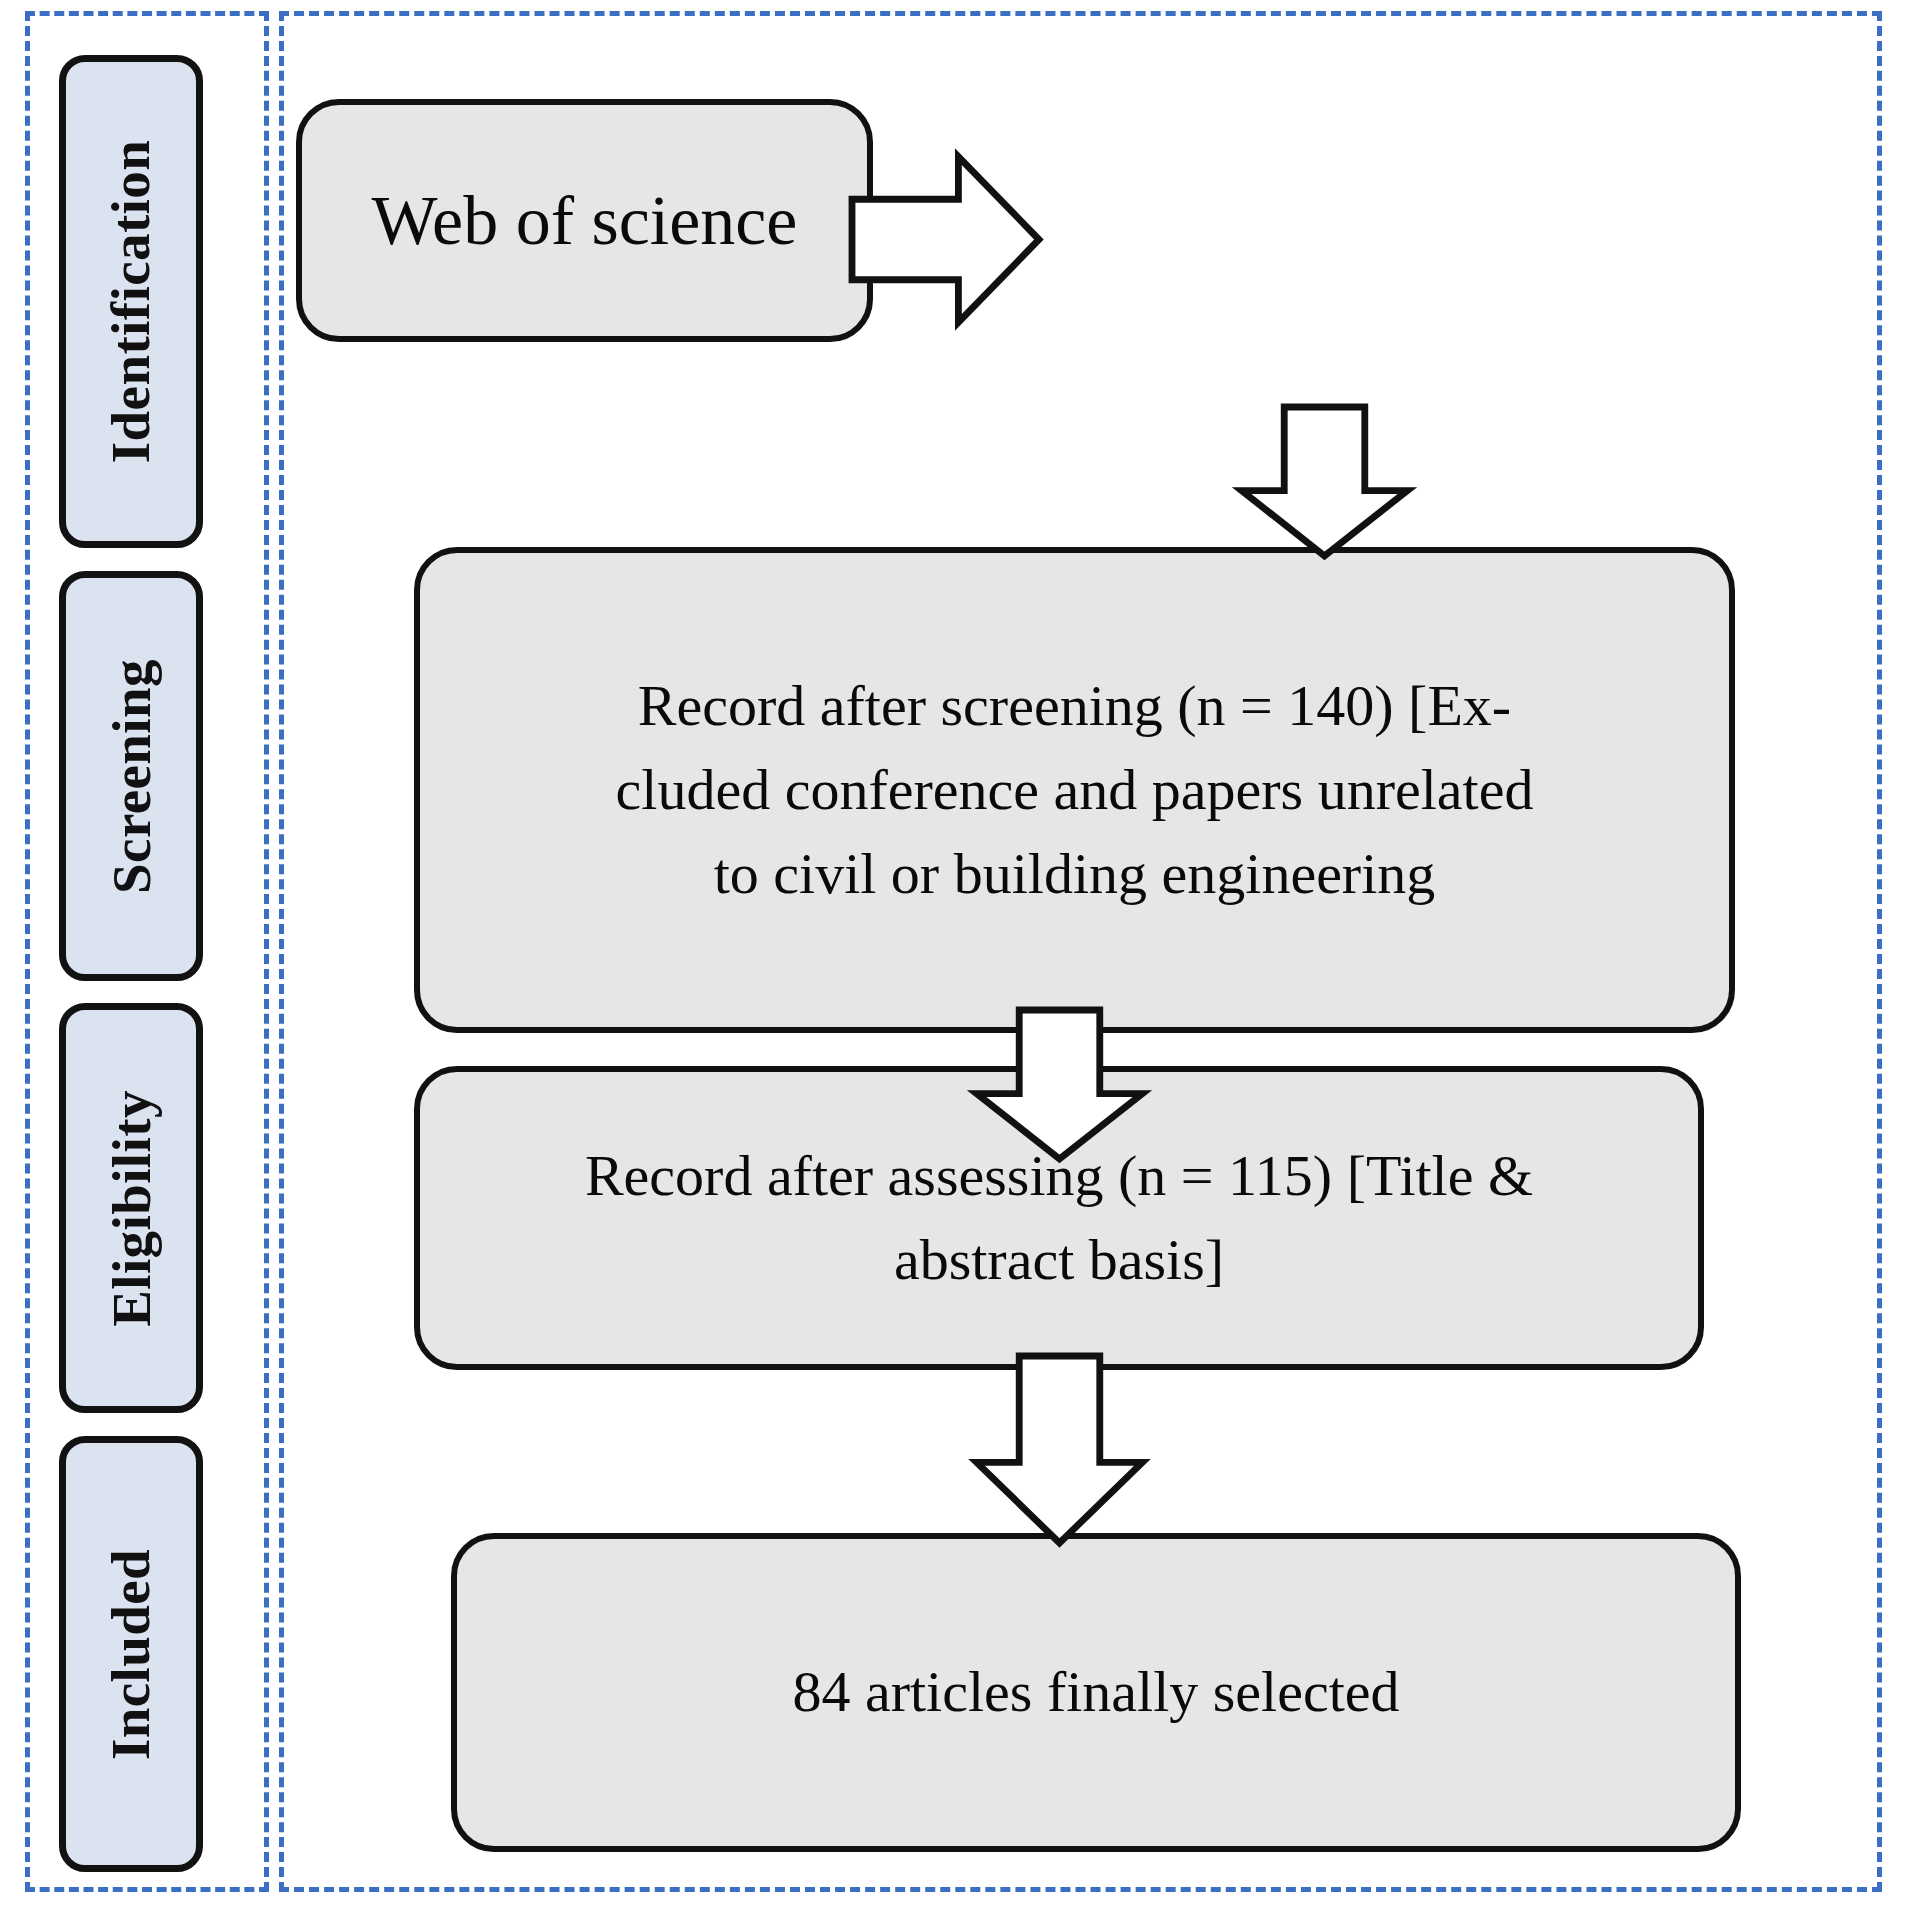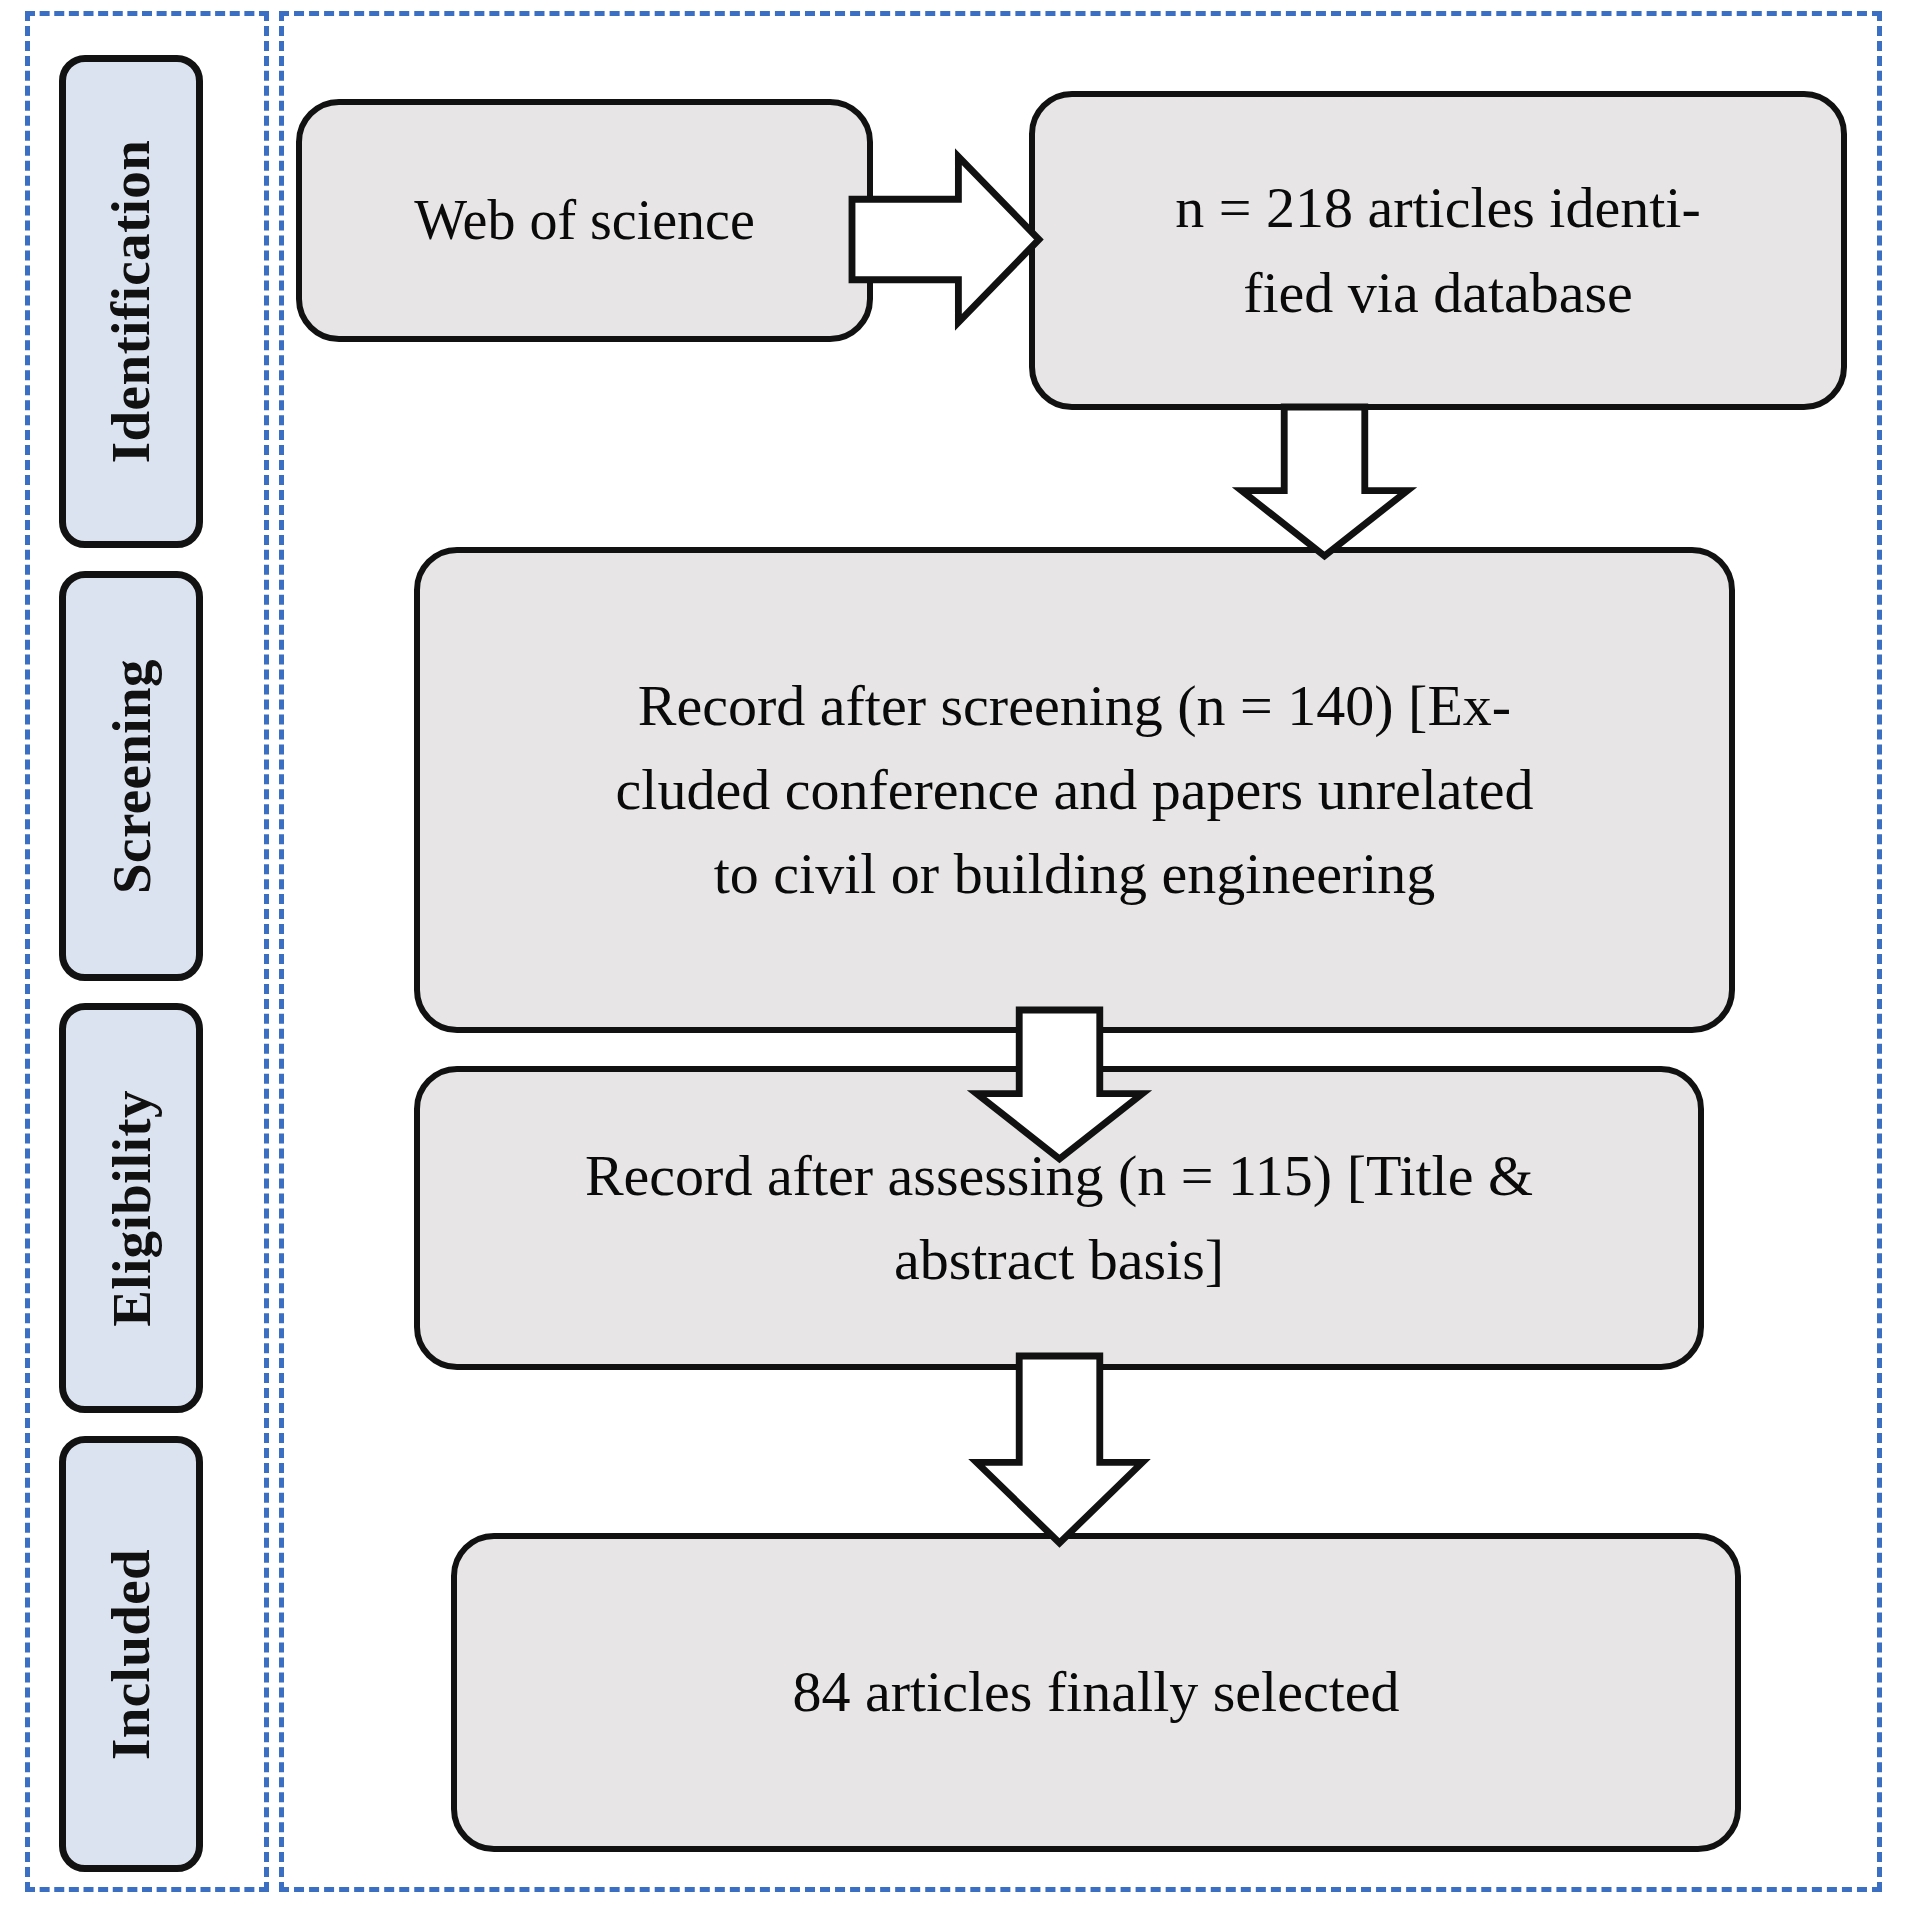--- a/index.html
+++ b/index.html
@@ -67,21 +67,21 @@
     color: #0a0a0a;
     padding: 7.6px 32px;
   }
   .flow-box .box-text {
     font-size: 58px;
     line-height: 1.45;
     white-space: pre-line;
   }
 
   #box-source   { left: 296px;  top: 99px;  width: 577px;  height: 243px; }
-  #box-source .box-text { font-size: 56px; font-family: Liberation Serif, serif; }
+  #box-source .box-text { font-size: 70px; font-family: Liberation Serif, serif; }
 
   #box-identified { left: 1029px; top: 91px; width: 818px; height: 319px; }
   #box-screened   { left: 414px;  top: 547px; width: 1321px; height: 486px; }
   #box-assessed   { left: 414px;  top: 1066px; width: 1290px; height: 304px; }
   #box-included   { left: 414px;  top: 1533px; width: 1290px; height: 319px; margin-left: 37px; }
 
   
   .arrow {
     position: absolute;
     pointer-events: none;
@@ -117,24 +117,20 @@
     <span class="stage-label">Eligibility</span>
   </div>
   <div class="stage-pill" id="stage-3">
     <span class="stage-label">Included</span>
   </div>
 
   <div class="flow-box" id="box-source">
     <span class="box-text">Web of science</span>
   </div>
 
-  <div class="flow-box" id="box-identified">
-    <span class="box-text">n = 218 articles identi-
-fied via database</span>
-  </div>
 
   <div class="flow-box" id="box-screened">
     <span class="box-text">Record after screening (n = 140) [Ex-
 cluded conference and papers unrelated
 to civil or building engineering</span>
   </div>
 
   <div class="flow-box" id="box-assessed">
     <span class="box-text">Record after assessing (n = 115) [Title &amp;
 abstract basis]</span>

